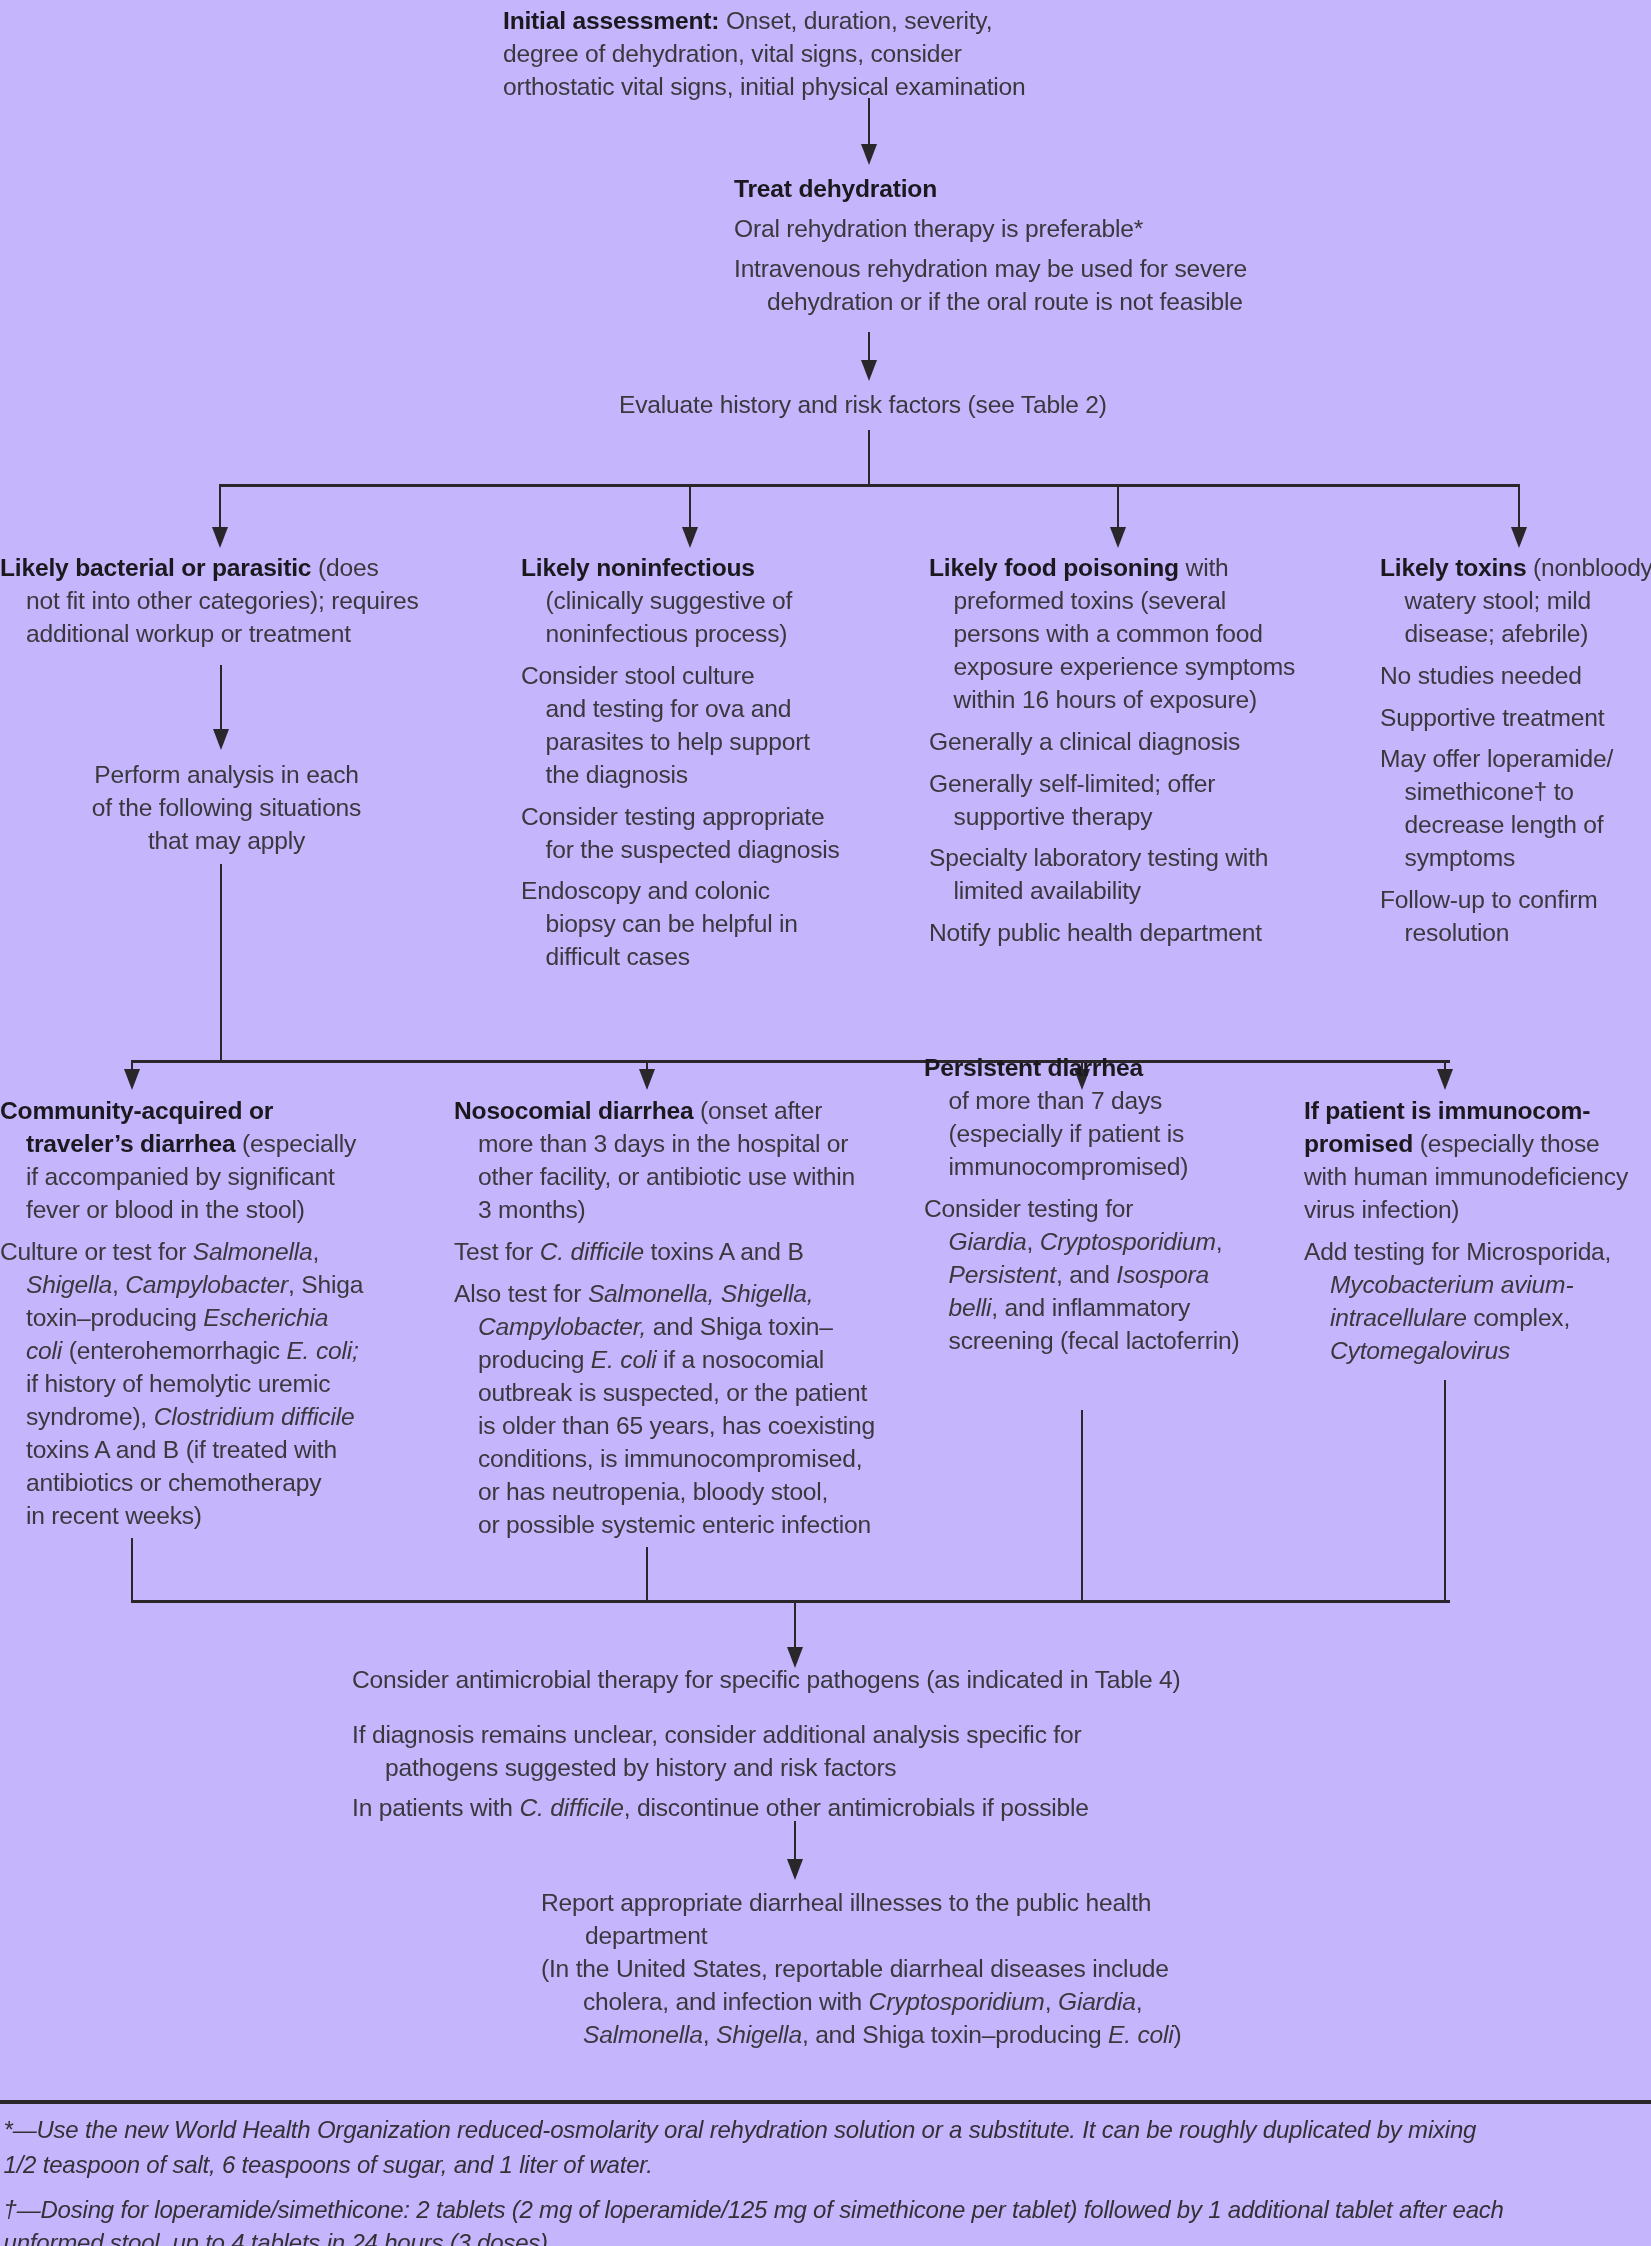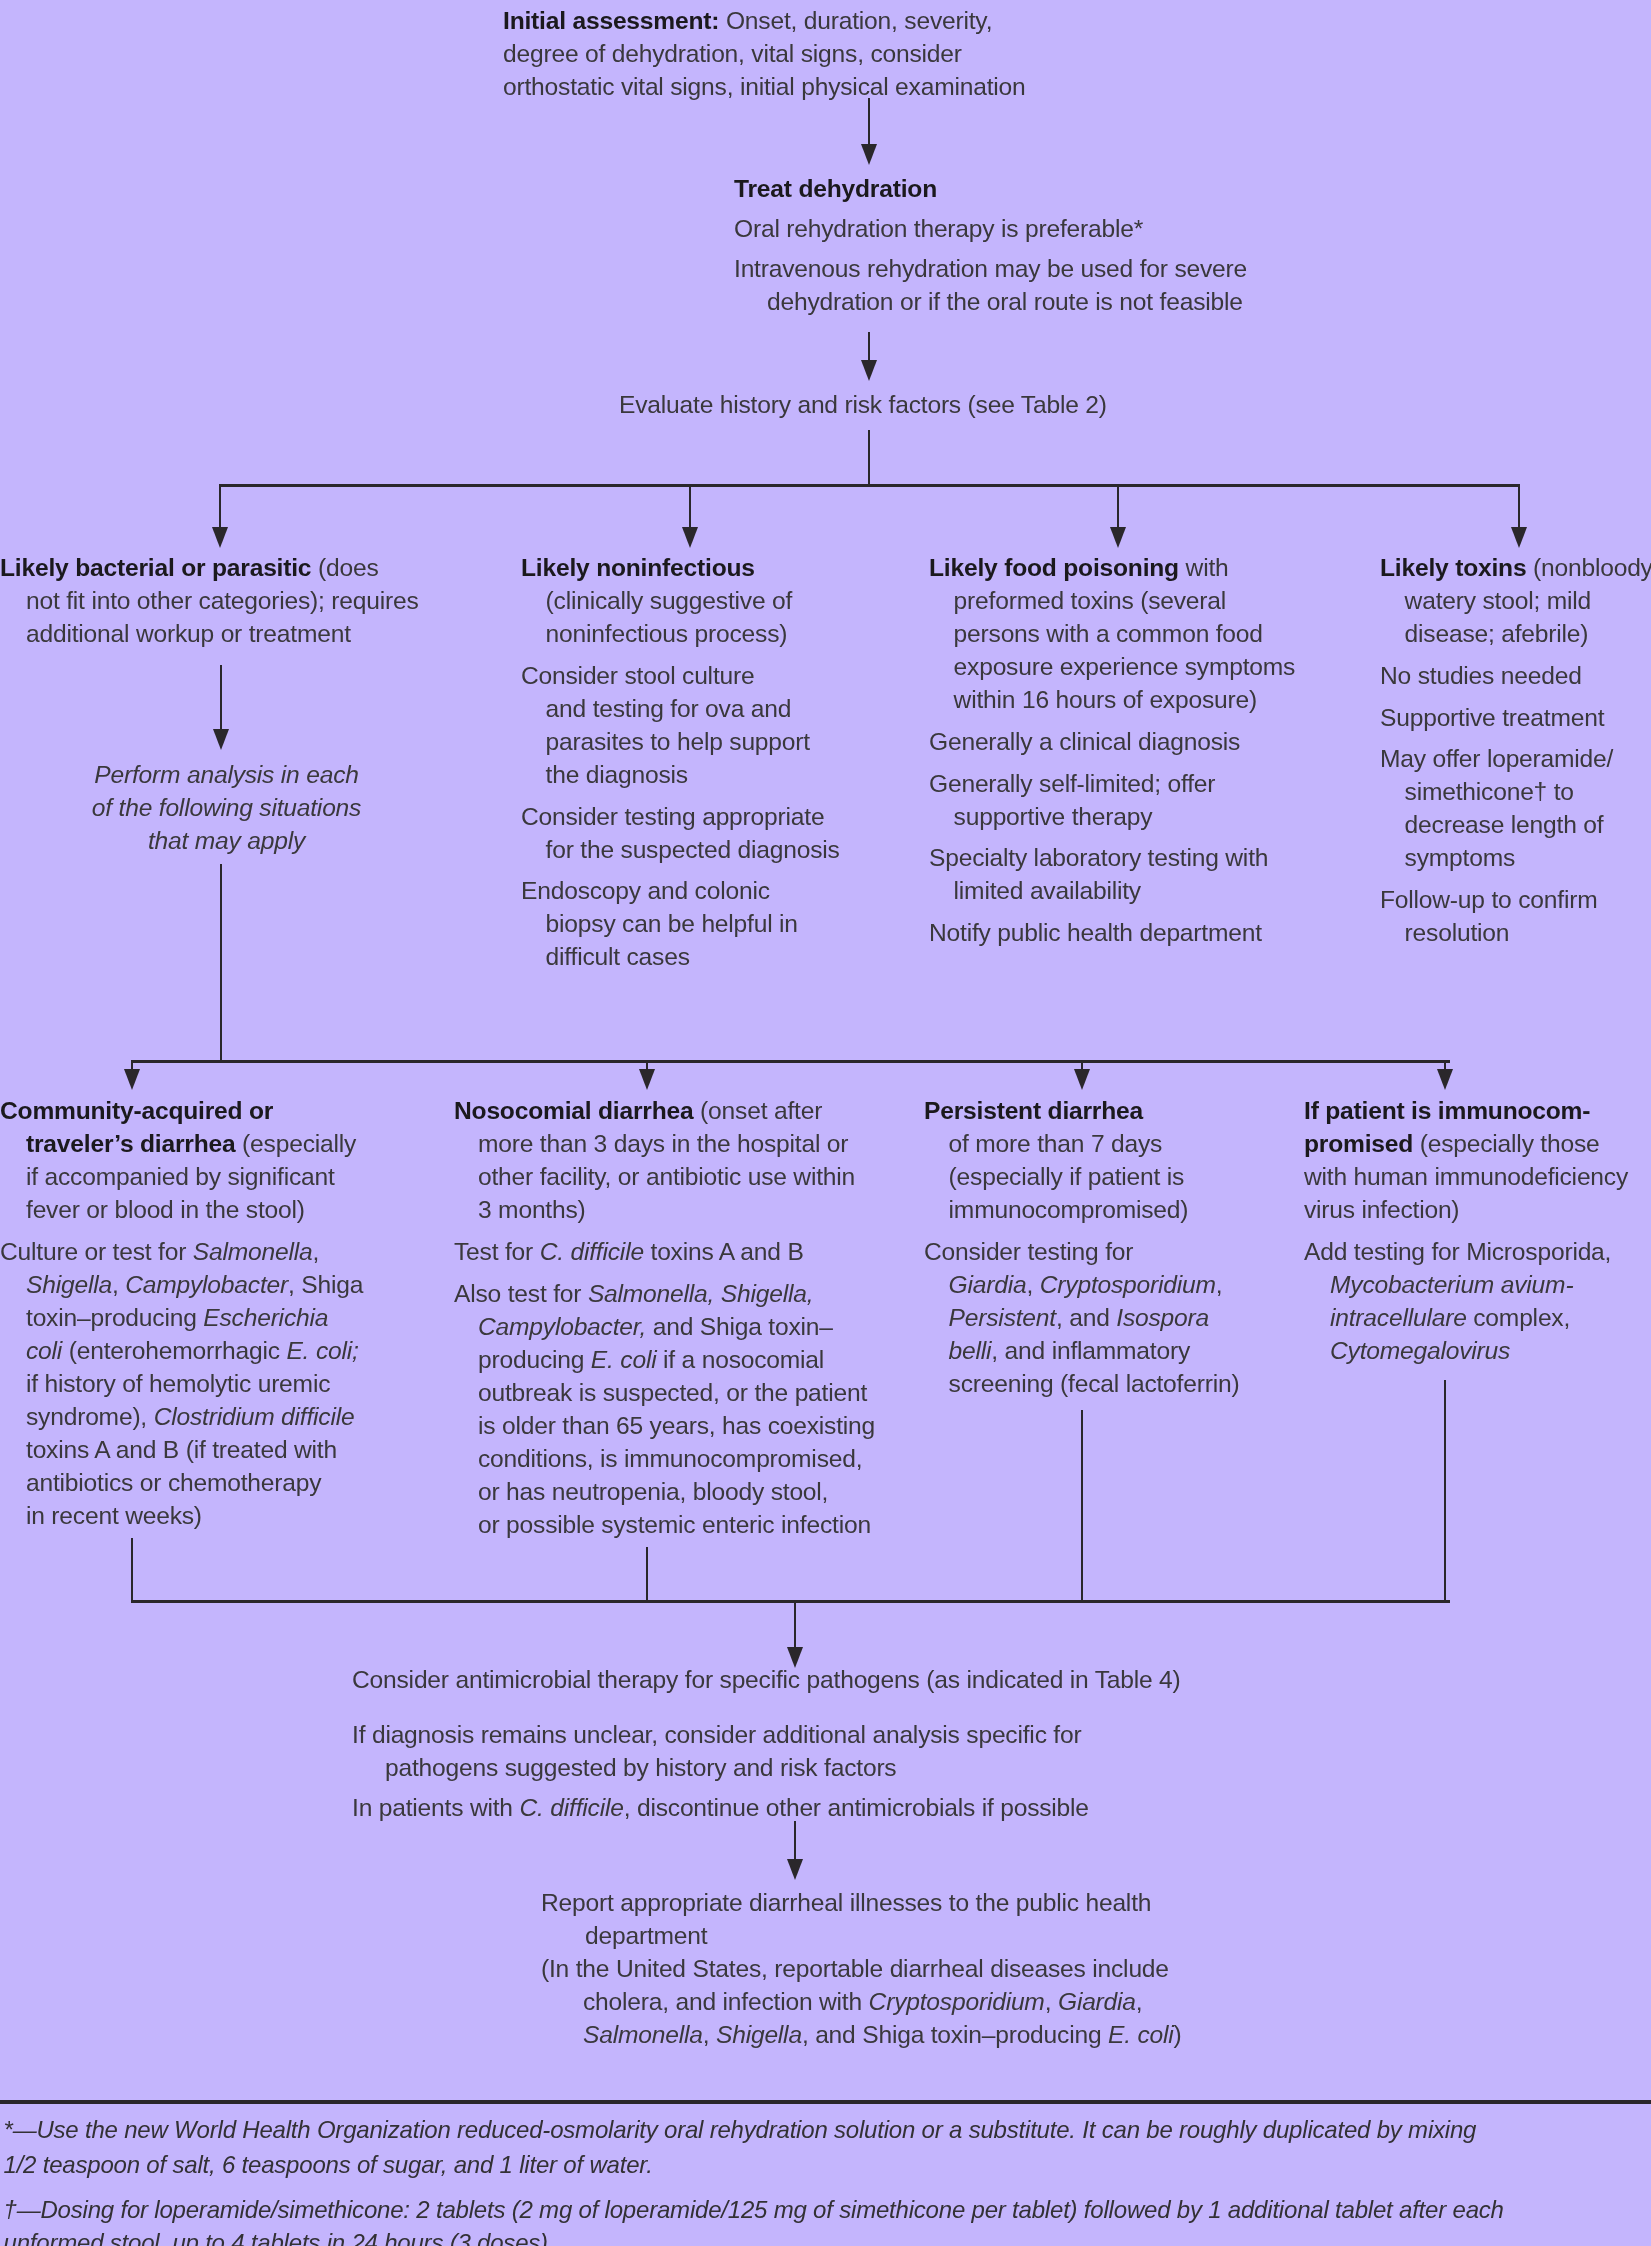--- a/index.html
+++ b/index.html
@@ -27,21 +27,21 @@
   .hang38{padding-left:33px;text-indent:-33px;}
   .hang48{padding-left:42px;text-indent:-42px;}
   .hang50{padding-left:44px;text-indent:-44px;}
   .vline{position:absolute;width:1.8px;background:var(--line);}
   .hline{position:absolute;height:2.6px;background:var(--line);}
   .arrow{position:absolute;width:16px;display:flex;flex-direction:column;align-items:center;}
   .arrow .shaft{width:1.8px;flex:1 1 auto;background:var(--line);}
   .arrow .head{width:0;height:0;flex:0 0 auto;
     border-left:8px solid transparent;border-right:8px solid transparent;
     border-top:21px solid var(--line);}
-  .center{text-align:center;font-style:italic;}
+  .center{text-align:center;}
   .foot{font-style:italic;font-size:24px;line-height:35px;color:#333135;}
   .foot .par{margin:0 0 10.5px 0;}
 </style>
 </head>
 <body>
 
 <div id="canvas">
 
   <div class="t" style="left:503px;top:3.5px;"><b>Initial assessment:</b> Onset, duration, severity,<br>degree of dehydration, vital signs, consider<br>orthostatic vital signs, initial physical examination</div>
 
@@ -137,21 +137,21 @@
     <div class="par hang30"><b>Community-acquired or<br>traveler’s diarrhea</b> (especially<br>if accompanied by significant<br>fever or blood in the stool)</div>
     <div class="par hang30">Culture or test for <i>Salmonella</i>,<br><i>Shigella</i>, <i>Campylobacter</i>, Shiga<br>toxin–producing <i>Escherichia</i><br><i>coli</i> (enterohemorrhagic <i>E. coli;</i><br>if history of hemolytic uremic<br>syndrome), <i>Clostridium difficile</i><br>toxins A and B (if treated with<br>antibiotics or chemotherapy<br>in recent weeks)</div>
   </div>
 
   <div class="t" style="left:436px;top:1094px;">
     <div class="par hang27"><b>Nosocomial diarrhea</b> (onset after<br>more than 3 days in the hospital or<br>other facility, or antibiotic use within<br>3 months)</div>
     <div class="par hang27">Test for <i>C. difficile</i> toxins A and B</div>
     <div class="par hang27">Also test for <i>Salmonella, Shigella,</i><br><i>Campylobacter,</i> and Shiga toxin–<br>producing <i>E. coli</i> if a nosocomial<br>outbreak is suspected, or the patient<br>is older than 65 years, has coexisting<br>conditions, is immunocompromised,<br>or has neutropenia, bloody stool,<br>or possible systemic enteric infection</div>
   </div>
 
-  <div class="t" style="left:924px;top:1094px;">
+  <div class="t" style="left:924px;top:1051px;">
     <div class="par hang28"><b>Persistent diarrhea</b><br>of more than 7 days<br>(especially if patient is<br>immunocompromised)</div>
     <div class="par hang28">Consider testing for<br><i>Giardia</i>, <i>Cryptosporidium</i>,<br><i>Persistent</i>, and <i>Isospora</i><br><i>belli</i>, and inflammatory<br>screening (fecal lactoferrin)</div>
   </div>
 
   <div class="t" style="left:1304px;top:1094px;">
     <div class="par"><b>If patient is immunocom-<br>promised</b> (especially those<br>with human immunodeficiency<br>virus infection)</div>
     <div class="par hang30">Add testing for Microsporida,<br><i>Mycobacterium avium-</i><br><i>intracellulare</i> complex,<br><i>Cytomegalovirus</i></div>
   </div>
 
   <div class="vline" style="left:131px;top:1538px;height:63px;"></div>

